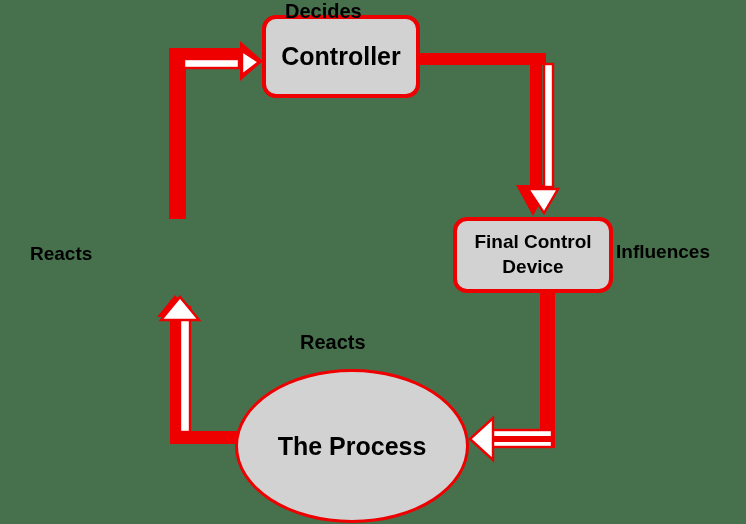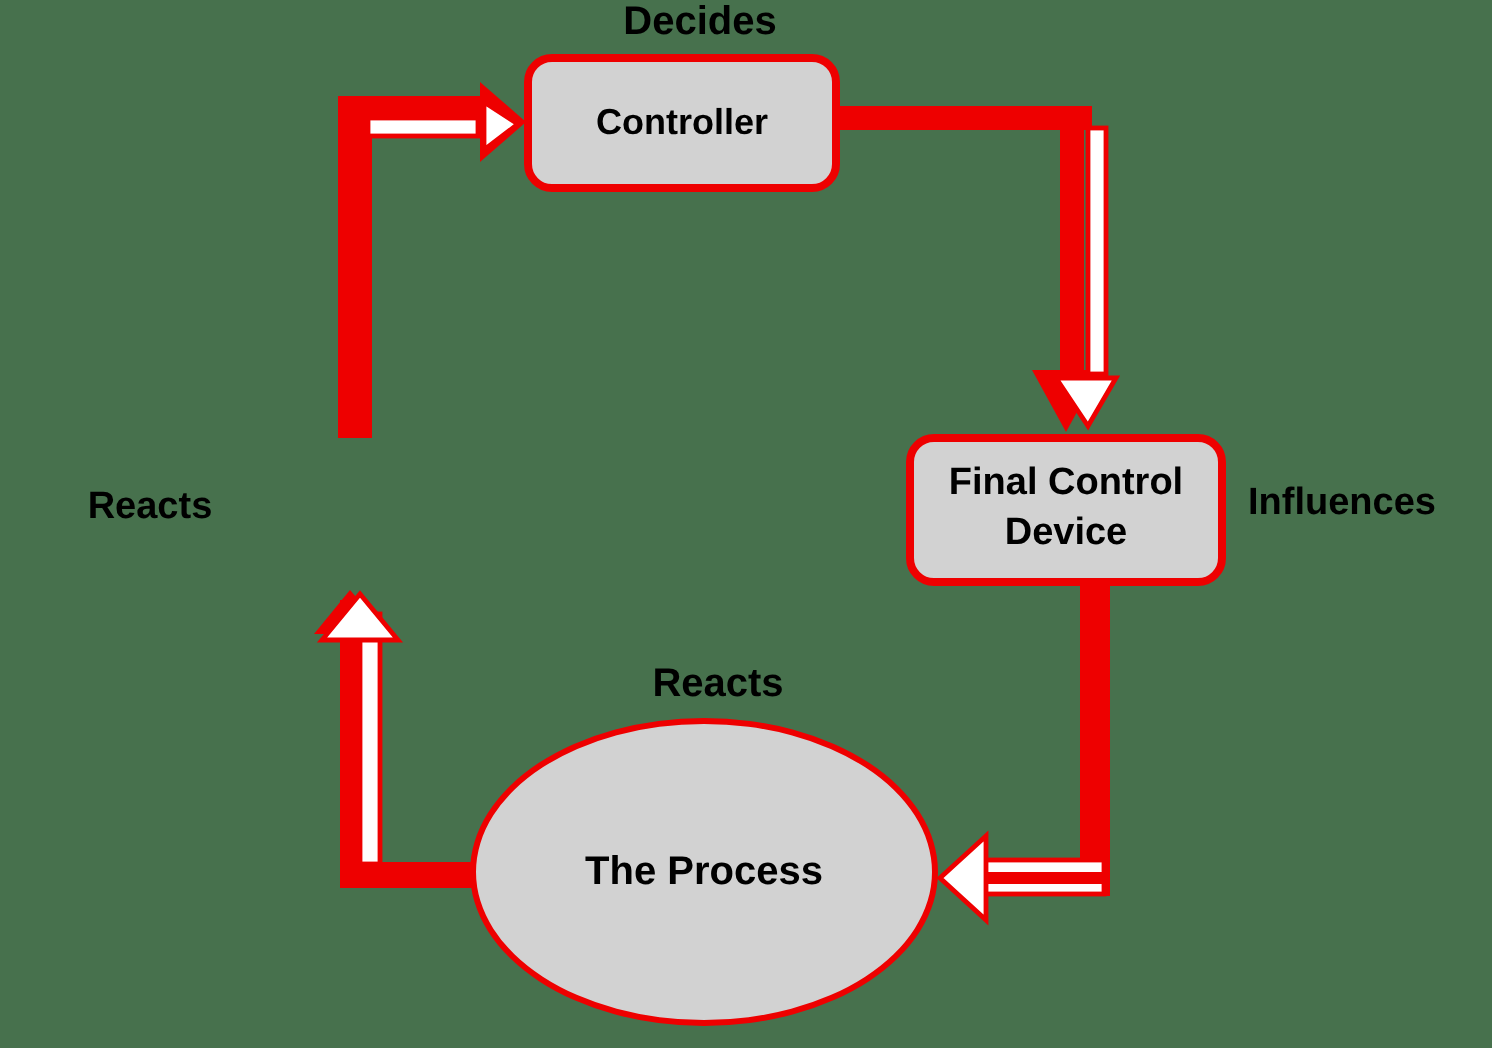--- a/index.html
+++ b/index.html
@@ -12,29 +12,29 @@
   .sr{fill:var(--red,#EE0000);}
   .hw{fill:#ffffff;stroke:var(--red,#EE0000);stroke-width:2.4;}
   .node{
     position:absolute;z-index:2;box-sizing:border-box;
     background:var(--fill,#D2D2D2);
     border:4px solid var(--bd,#EE0000);
     border-radius:14px;
     display:flex;align-items:center;justify-content:center;
     text-align:center;font-weight:bold;color:var(--txt,#000);
   }
-  #controller{left:262px;top:27px;width:158px;height:69px;font-size:18px;}
+  #controller{left:262px;top:15px;width:158px;height:83px;font-size:25px;}
   #measuring{left:118px;top:217px;width:162px;height:76px;font-size:19px;line-height:1.3;}
   #measuring .wrap{width:120px;}
   #fcd{left:453px;top:217px;width:160px;height:76px;font-size:19px;line-height:1.3;}
   #fcd .wrap{width:126px;}
-  #process{left:235px;top:359px;width:234px;height:154px;font-size:20px;border-width:3px;border-radius:50%;}
+  #process{left:235px;top:369px;width:234px;height:154px;font-size:25px;border-width:3px;border-radius:50%;}
   .flabel{
     position:absolute;z-index:2;font-weight:bold;color:var(--txt,#000);
-    text-align:center;white-space:nowrap;
+    text-align:left;white-space:nowrap;
   }
   #lbl-decides{left:285px;top:0px;width:130px;font-size:20px;}
   #lbl-senses{left:30px;top:243px;width:90px;font-size:19px;}
   #lbl-influences{left:616px;top:241px;width:110px;font-size:19px;}
   #lbl-reacts{left:300px;top:331px;width:118px;font-size:20px;}
 </style>
 </head>
 <body>
 
 <div class="stage">

